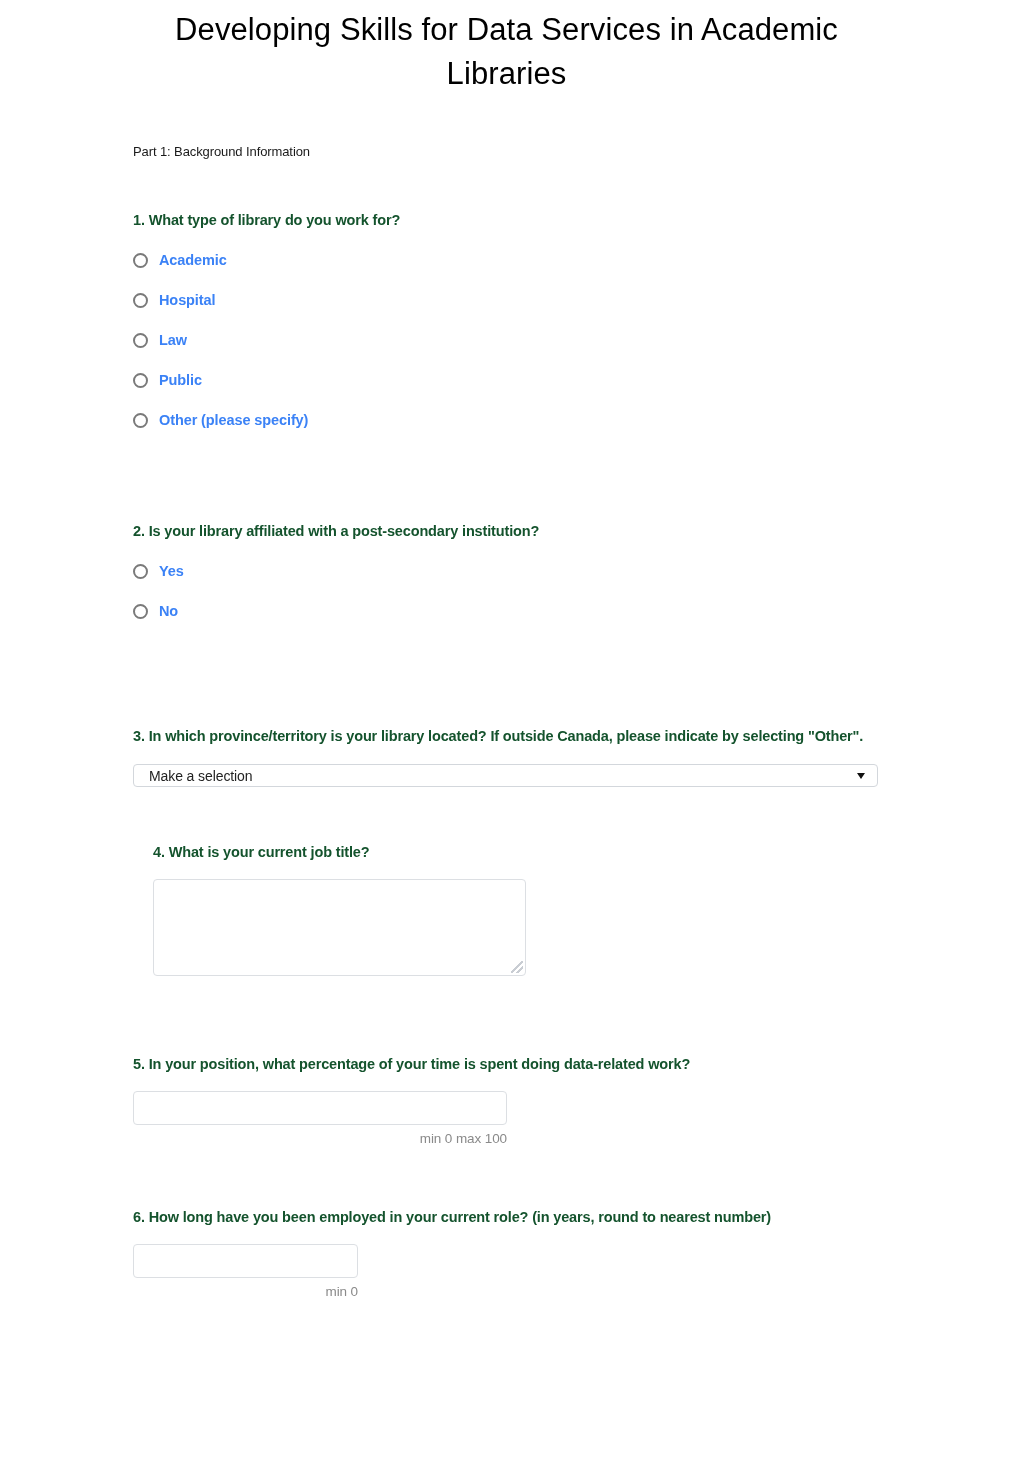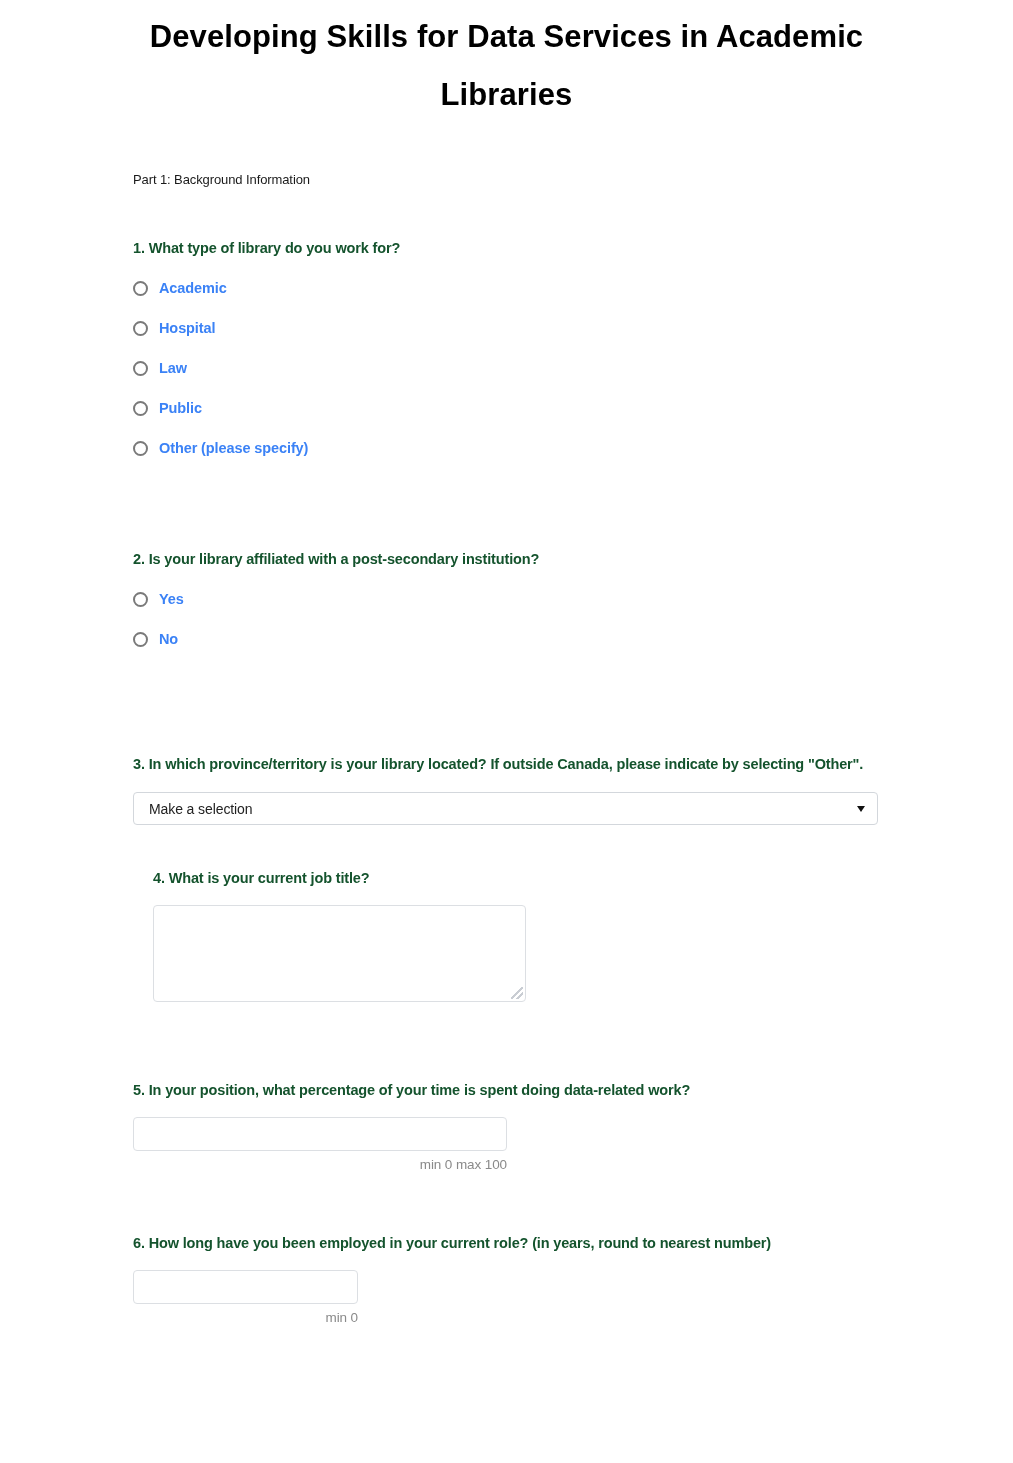--- a/index.html
+++ b/index.html
@@ -17,22 +17,22 @@
     position: relative;
   }
 
   .page {
     width: 1013px;
     padding: 0;
   }
 
   .survey-title {
     font-size: 31px;
-    font-weight: 700;
-    line-height: 58px;
+    font-weight: 400;
+    line-height: 44px;
     text-align: center;
     color: #000;
     margin: 8px auto 0 auto;
     width: 740px;
     letter-spacing: 0.1px;
   }
 
   .content {
     margin-left: 133px;
     width: 746px;
@@ -83,21 +83,21 @@
     font-size: 14.5px;
     font-weight: 600;
     color: #3b82f6;
     letter-spacing: -0.1px;
   }
 
   
   .select-wrap {
     margin-top: 14px;
     width: 745px;
-    height: 33px;
+    height: 23px;
     border: 1px solid #d3d7dc;
     border-radius: 4px;
     background: #fff;
     display: flex;
     align-items: center;
     padding: 0 10px 0 15px;
     position: relative;
   }
   .select-value {
     font-size: 14px;
@@ -208,21 +208,21 @@
     </div>
 
     <div class="question-block" style="margin-top:92px;">
       <div class="question-text">3. In which province/territory is your library located? If outside Canada, please indicate by selecting "Other".</div>
       <div class="select-wrap">
         <span class="select-value">Make a selection</span>
         <span class="caret"></span>
       </div>
     </div>
 
-    <div class="question-block" style="margin-top:40px;padding-left:20px;">
+    <div class="question-block" style="margin-top:52px;padding-left:20px;">
       <div class="question-text">4. What is your current job title?</div>
       <div class="textarea-box">
         <span class="resize-handle"></span>
       </div>
     </div>
 
     <div class="question-block" style="margin-top:75px;">
       <div class="question-text">5. In your position, what percentage of your time is spent doing data-related work?</div>
       <div class="input-field input-pct"></div>
       <div class="hint hint-pct">min 0 max 100</div>

